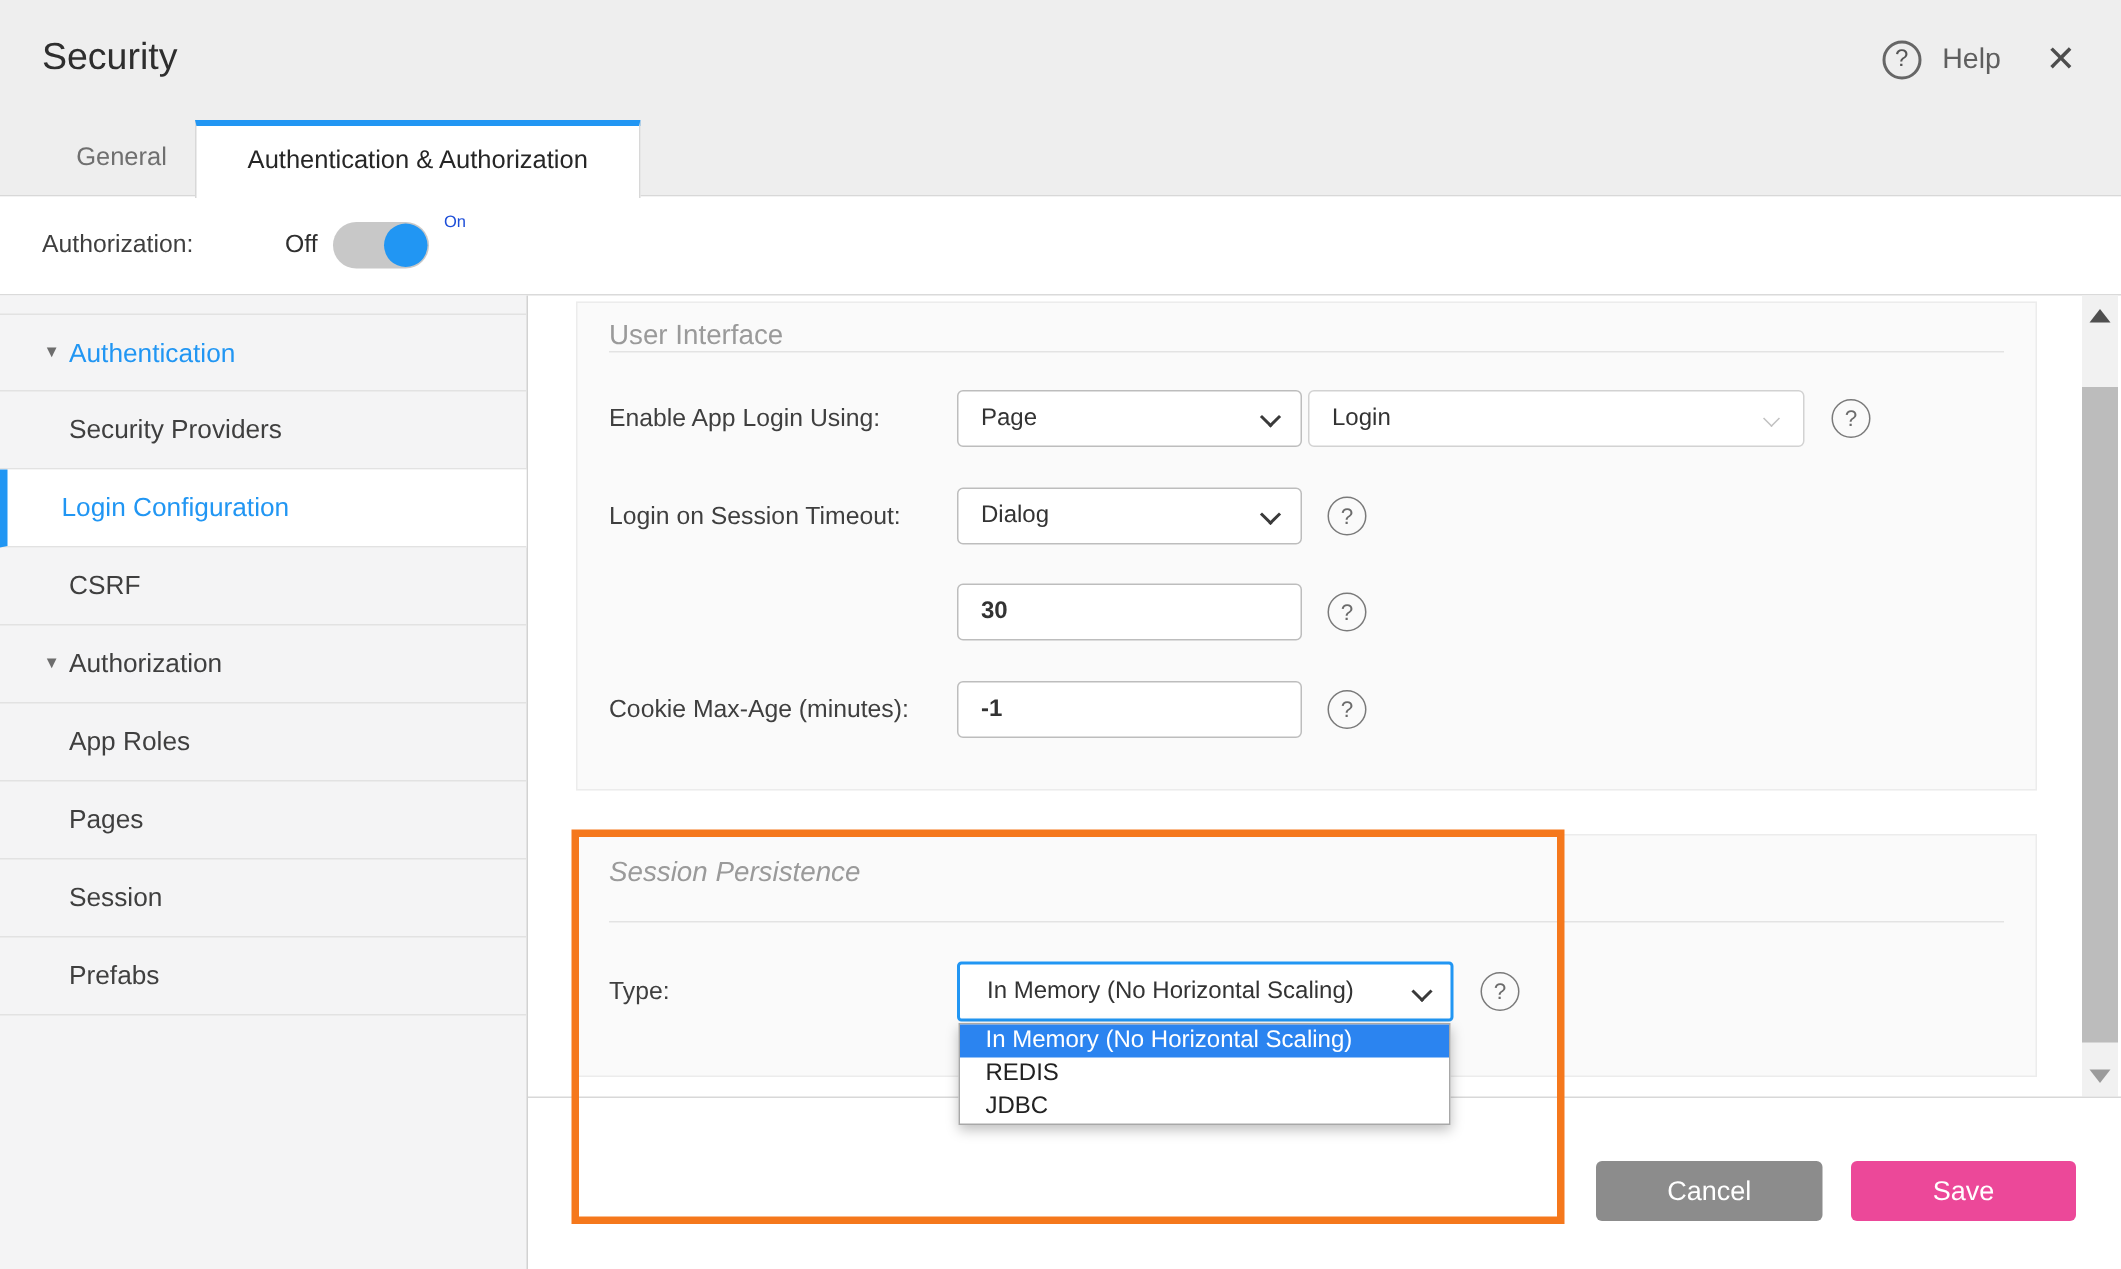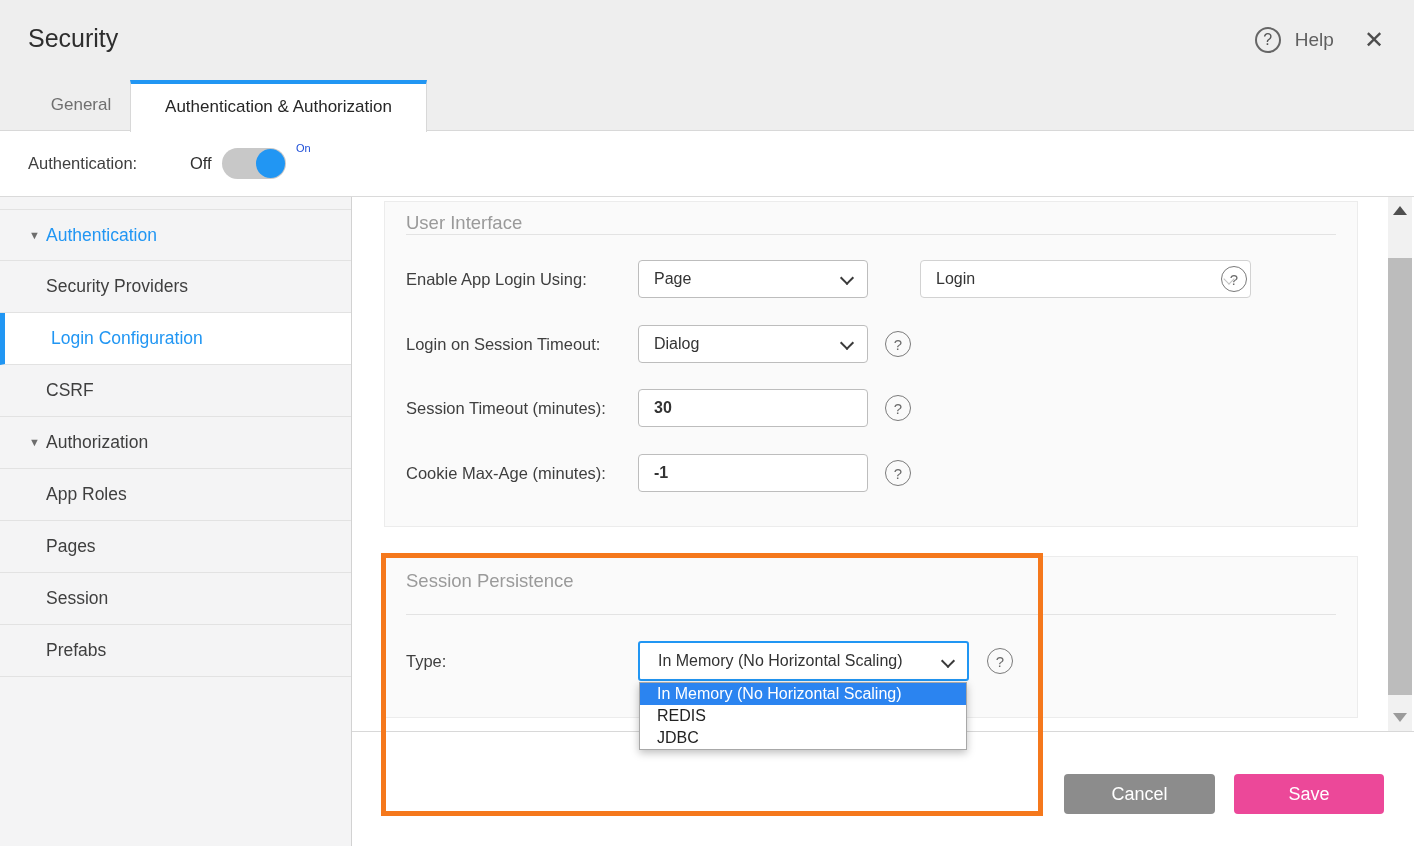--- a/index.html
+++ b/index.html
@@ -31,40 +31,40 @@
   .switch-knob { position:absolute; right:1px; top:1px; width:29px; height:29px; border-radius:50%; background:#2196f3; }
 
   
   .sidebar { position:absolute; left:0; top:197px; width:352px; height:649px; background:#f4f4f5; border-right:1px solid #d2d2d2; padding-top:12px; }
   .nav-row { position:relative; height:52px; line-height:51px; border-bottom:1px solid #e2e2e2; font-size:17.5px; color:#3f3f3f; cursor:pointer; }
   .nav-row:first-child { border-top:1px solid #e2e2e2; }
   .nav-row .tri { position:absolute; left:29px; top:0; font-size:11px; color:#6d6d6d; }
   .nav-row .nav-label { position:absolute; left:46px; top:0; }
   .nav-row.blue .nav-label { color:#2196f3; }
   .nav-row.active { background:#fff; border-left:5px solid #2196f3; }
-  .nav-row.active .nav-label { left:46px; color:#2196f3; }
+  .nav-row.active .nav-label { left:36px; color:#2196f3; }
 
   
   .panel { position:absolute; left:384px; width:974px; background:#fafafa; border:1px solid #ececec; }
   .panel-ui { top:201px; height:326px; }
   .panel-sp { top:556px; height:162px; }
   .panel-title { position:absolute; left:21px; font-size:18.5px; color:#9a9a9a; }
   .panel-ui .panel-title { top:10px; }
-  .panel-sp .panel-title { top:13px; }
+  .panel-sp .panel-title { top:13px;font-style:italic; }
   .panel-sep { position:absolute; left:21px; right:21px; height:1px; background:#e3e3e3; }
   .panel-ui .panel-sep { top:32px; }
   .panel-sp .panel-sep { top:57px; }
 
   .f-label { position:absolute; left:21px; width:225px; height:38px; line-height:38px; font-size:16.5px; color:#3f3f3f; }
   .ctl { position:absolute; background:#fff; border:1px solid #bdbdbd; border-radius:4px; height:38px;
          font-size:16px; color:#333; }
   .sel { padding-left:15px; line-height:36px; cursor:pointer; }
   .sel .chev { position:absolute; right:15px; top:12px; width:10px; height:10px;
                border-right:2px solid #3a3a3a; border-bottom:2px solid #3a3a3a; transform:rotate(45deg); }
-  .sel.dim { border-color:#d2d2d2;margin-left:48px; }
+  .sel.dim { border-color:#d2d2d2; }
   .sel.dim .chev { border-color:#c0c0c0; width:8px; height:8px; border-width:1.5px; top:14px; right:17px; }
   .inp { padding-left:15px; width:230px;font-weight:bold; }
   .inp input { width:100%; height:100%; border:none; outline:none; background:transparent; font:inherit; color:inherit; }
   .help-icon { position:absolute; width:26px; height:26px; border:1.5px solid #7a7a7a; border-radius:50%;
                color:#6b6b6b; font-size:15px; display:flex; align-items:center; justify-content:center; cursor:pointer; }
 
   
   .row1 { top:58px; } .row2 { top:123px; } .row3 { top:187px; } .row4 { top:252px; }
   .pos-c1 { left:253px; width:230px; }
   .pos-c2 { left:487px; width:331px; }
@@ -119,21 +119,21 @@
       <span class="help-text">Help</span>
       <span class="close-x">✕</span>
     </div>
   </div>
 
   <div class="tabbar"></div>
   <div class="tab-general">General</div>
   <div class="tab-active">Authentication &amp; Authorization</div>
 
   <div class="toggle-row"></div>
-  <div class="toggle-label" style="position:absolute; left:28px; top:131px; height:65px; line-height:65px; font-size:16.5px; color:#3f3f3f;">Authentication:</div>
+  <div class="toggle-label" style="position:absolute; left:28px; top:131px; height:65px; line-height:65px; font-size:16.5px; color:#3f3f3f;">Authorization:</div>
   <div style="position:absolute; left:190px; top:131px; height:65px; line-height:65px; font-size:16.5px; color:#2f2f2f;">Off</div>
   <div class="switch">
     <div class="switch-knob"></div>
   </div>
   <div style="position:absolute; left:296px; top:116px; height:65px; line-height:65px; font-size:11px; color:#1d4ed8;">On</div>
 
   <div class="sidebar">
     <div class="nav-row blue">
       <span class="tri">▼</span>
       <span class="nav-label">Authentication</span>
@@ -184,21 +184,20 @@
 
     <div class="f-label row2">Login on Session Timeout:</div>
     <div class="ctl sel row2 pos-c1">
       <span>Dialog</span>
       <span class="chev"></span>
     </div>
     <div class="help-icon help-r2">
         <span>?</span>
       </div>
 
-    <div class="f-label row3">Session Timeout (minutes):</div>
     <div class="ctl inp row3 pos-c1">
       <input value="30" style="">
     </div>
     <div class="help-icon help-r3">
         <span>?</span>
       </div>
 
     <div class="f-label row4">Cookie Max-Age (minutes):</div>
     <div class="ctl inp row4 pos-c1">
       <input value="-1" style="">

